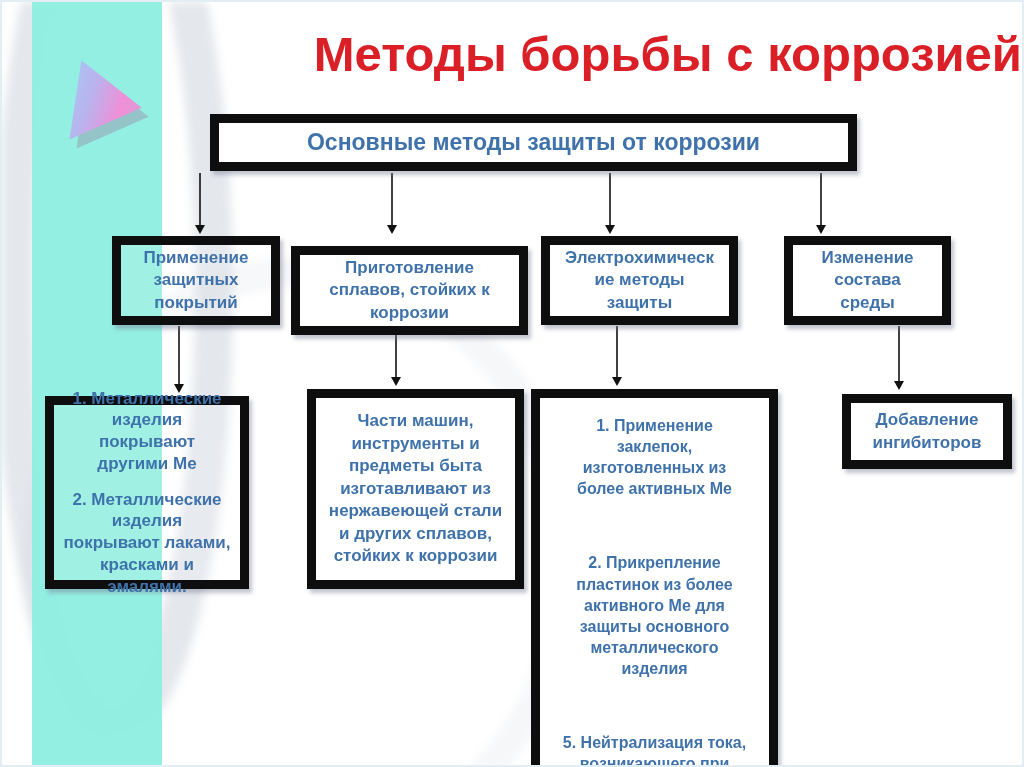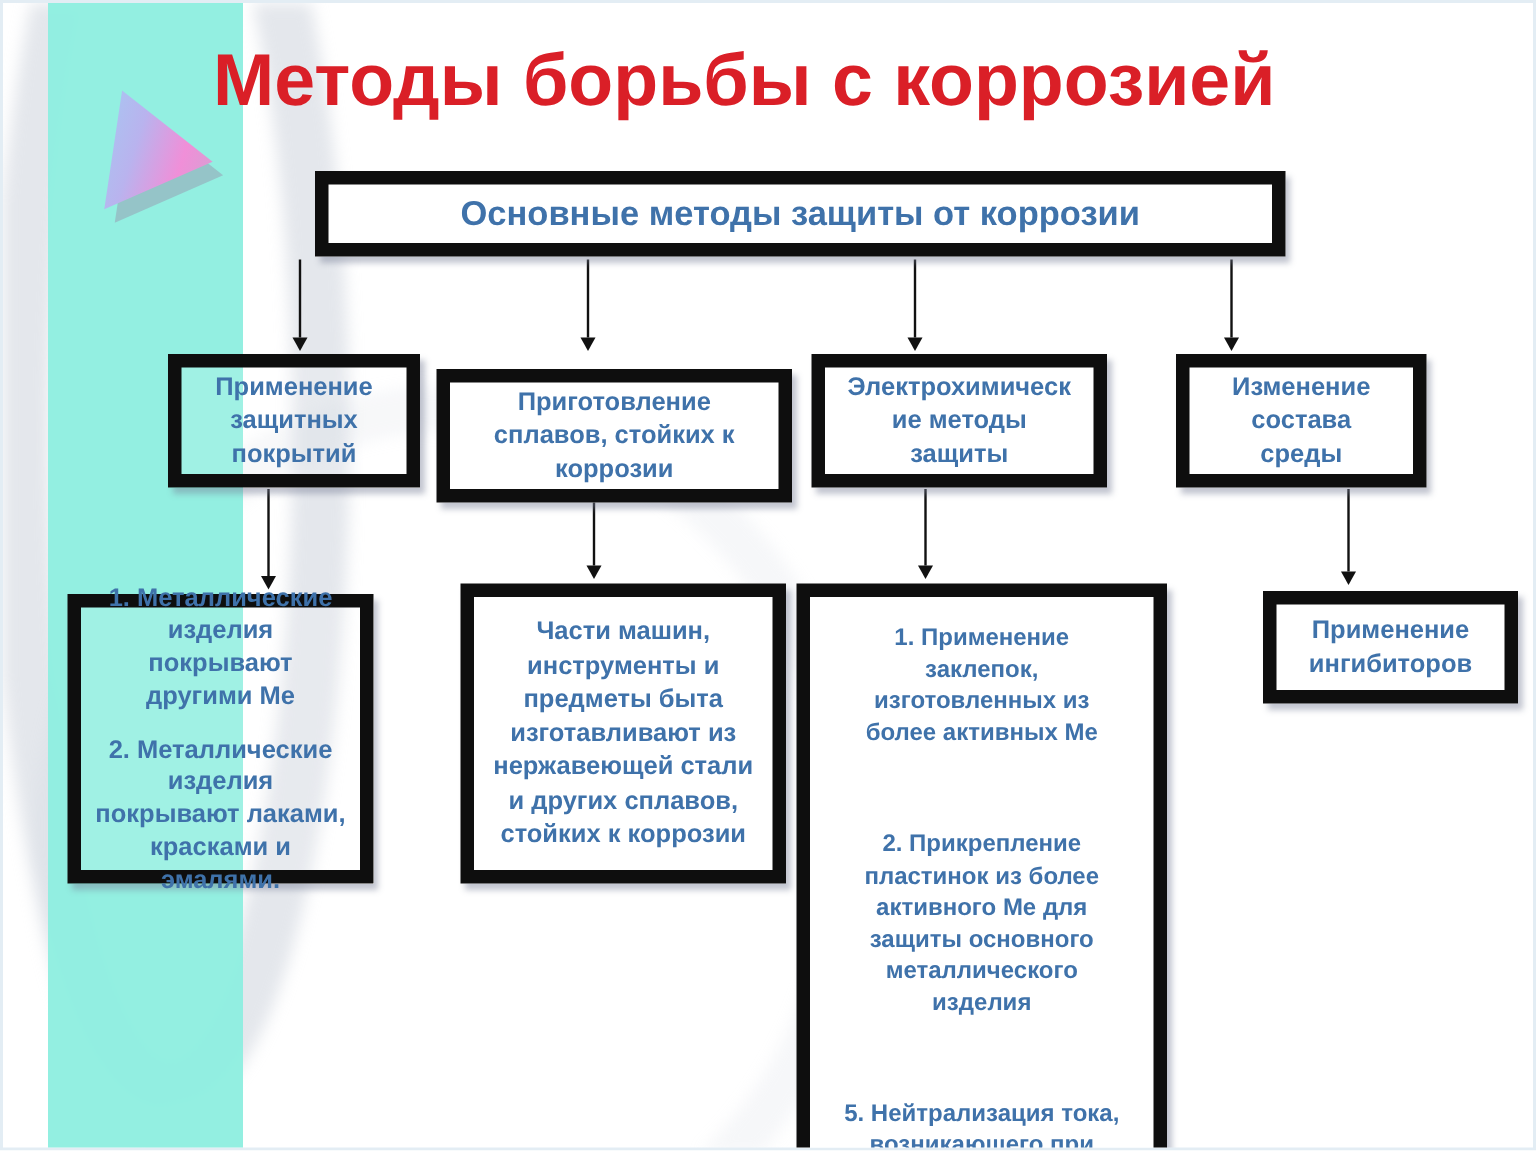--- a/index.html
+++ b/index.html
@@ -34,21 +34,21 @@
     clip-path:polygon(24% 6%,95% 60%,10% 96%);
     background:#98a0b4;opacity:.55;filter:blur(2px);
   }
   .tri{
     position:absolute;left:59px;top:53px;width:85px;height:88px;z-index:3;
     clip-path:polygon(24% 6%,95% 60%,10% 96%);
     background:linear-gradient(108deg,#a6c8f2 8%,#b9b3ee 38%,#f08fd8 68%,#d5a0d2 92%);
   }
   .title{
     position:absolute;left:140px;top:26px;width:880px;z-index:4;
-    text-align:left;font-size:49px;font-weight:700;letter-spacing:0px;
+    text-align:right;font-size:49px;font-weight:700;letter-spacing:0px;
     color:#da1f27;line-height:1.1;
   }
   .connectors{position:absolute;left:0;top:0;z-index:3;pointer-events:none;}
   .nodebox{
     position:absolute;z-index:4;box-sizing:border-box;
     border:9px solid #0e0e0e;background:#fff;
     color:#3f72aa;font-weight:700;text-align:center;
     display:flex;flex-direction:column;align-items:center;justify-content:center;
     box-shadow:3px 4px 4px rgba(120,126,150,.45);
     margin-left:23px;
@@ -138,16 +138,16 @@
     <p>Части машин, инструменты и предметы быта изготавливают из нержавеющей стали и других сплавов, стойких к коррозии</p>
   </div>
 
   <div class="nodebox" id="d3">
     <p>1. Применение заклепок, изготовленных из более активных Ме</p>
     <p>2. Прикрепление пластинок из более активного Ме для защиты основного металлического изделия</p>
     <p>5. Нейтрализация тока, возникающего при коррозии, постоянным током, пропускаемым в противоположном направлении</p>
   </div>
 
   <div class="nodebox" id="d4">
-    <span>Применение ингибиторов</span>
+    <span>Добавление ингибиторов</span>
   </div>
 
 </div>
 
 </body></html>

